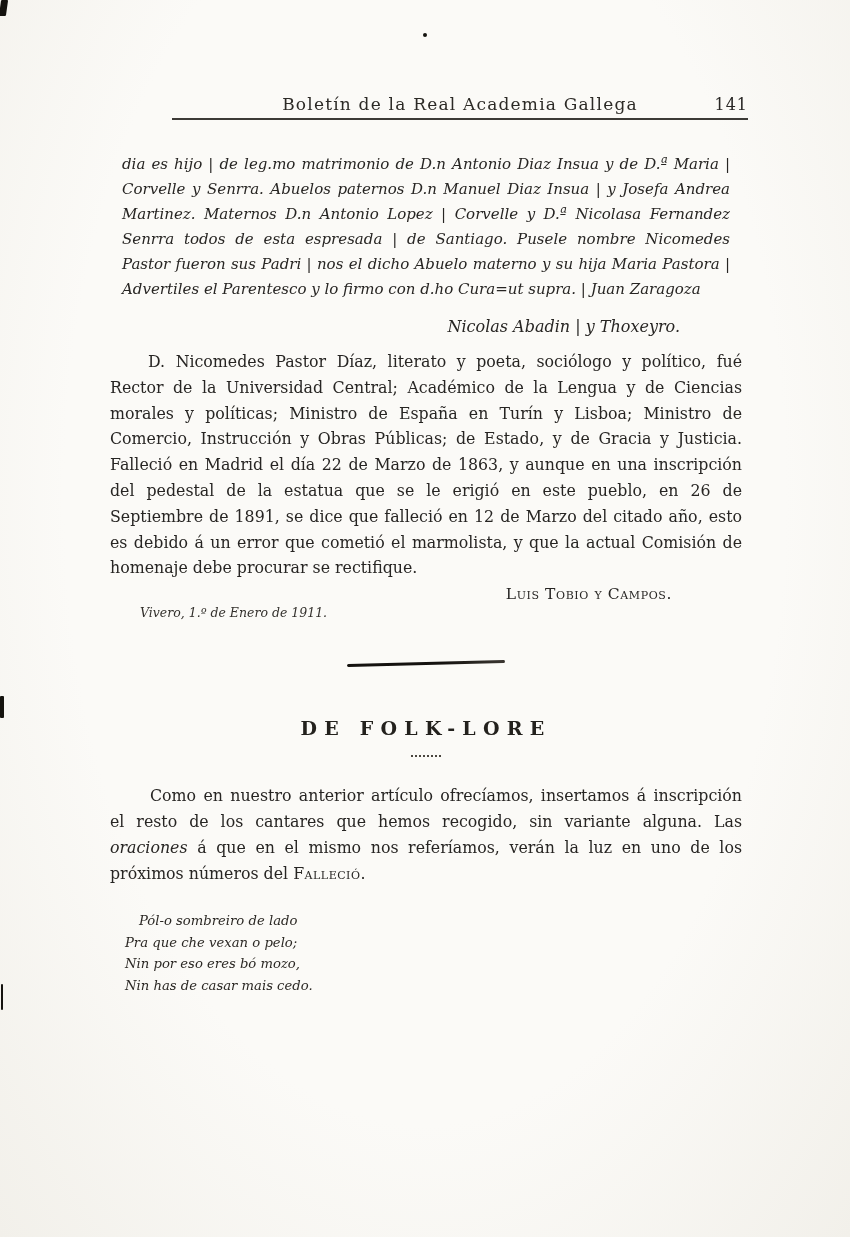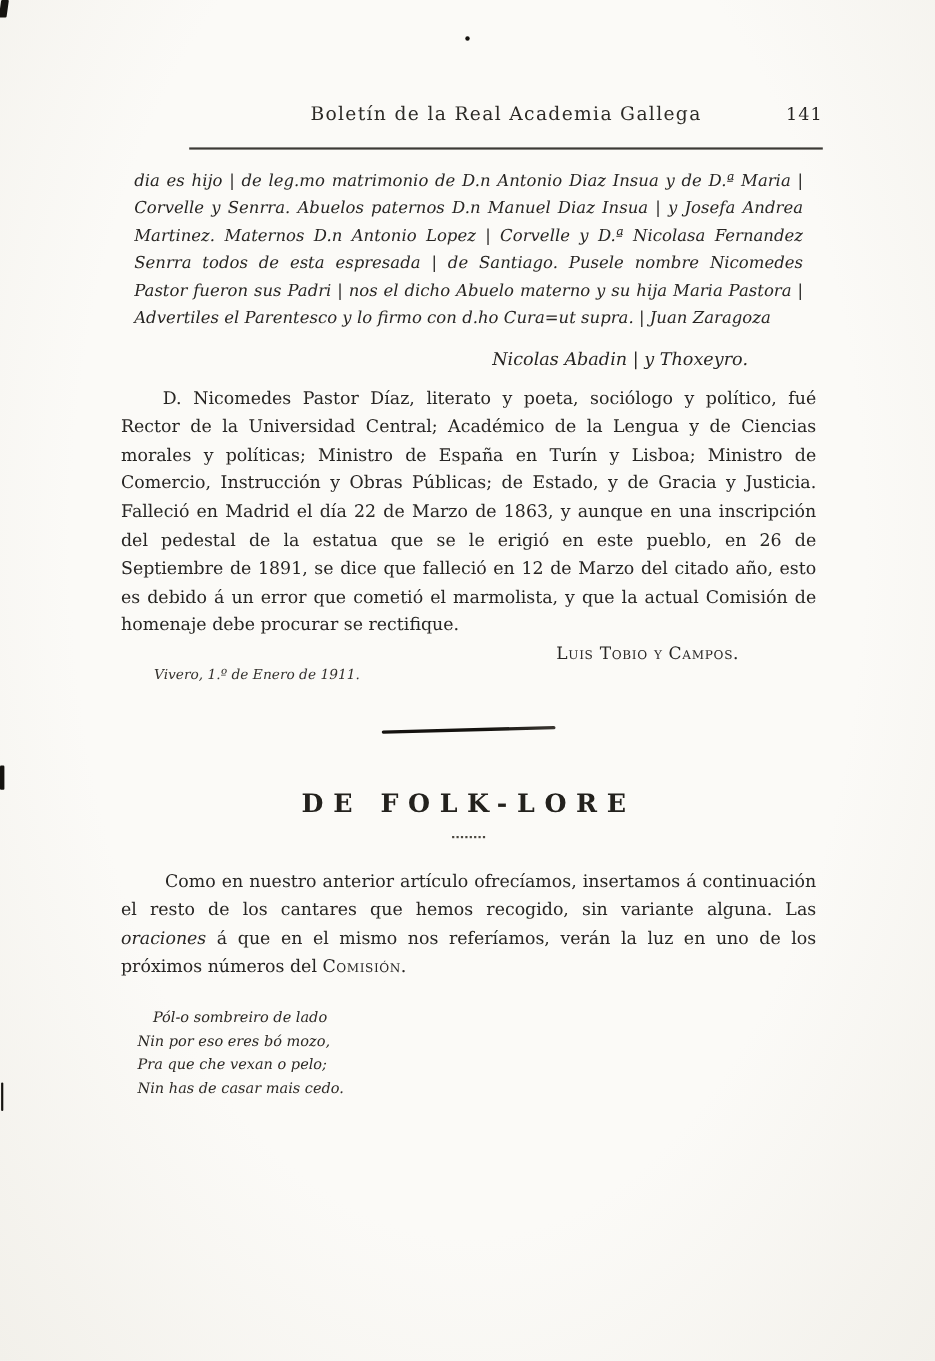--- a/index.html
+++ b/index.html
@@ -17,21 +17,21 @@
   
   .artifact { position: absolute; background: #15130f; border-radius: 1px; }
   .a1 { left: 0; top: 0; width: 7px; height: 16px; transform: skewX(-8deg); }
   .a2 { left: 0; top: 696px; width: 4px; height: 22px; }
   .a3 { left: 1px; top: 984px; width: 2px; height: 26px; }
   .dot1 { left: 423px; top: 33px; width: 4px; height: 4px; border-radius: 50%; }
 
   .header {
     position: absolute; top: 94px; left: 172px; width: 576px;
     border-bottom: 2px solid #3c3a36;
-    padding-bottom: 20px;
+    padding-bottom: 4px;
     display: flex; align-items: baseline;
   }
   .header-spacer { width: 58px; }
   .header-title {
     flex: 1; text-align: center;
     font-size: 17px; letter-spacing: 1.2px; color: #2c2a26;
   }
   .header-page { width: 58px; text-align: right; font-size: 16px; letter-spacing: 1px; }
 
   .content { position: absolute; top: 140px; left: 110px; width: 632px; }
@@ -75,21 +75,21 @@
     width: 158px; height: 3px;
     background: linear-gradient(to right, #14120f 60%, #3a3631 100%);
     margin: 42px auto 0 auto;
     transform: rotate(-1.5deg);
     border-radius: 2px;
   }
 
   .section-heading {
     margin: 52px 0 0 0;
     text-align: center;
-    font-size: 23px;
+    font-size: 19px;
     font-weight: 700;
     letter-spacing: 0.38em;
     color: #23211d;
   }
   .article-title {
     margin: 54px 0 0 0;
     text-align: center;
     font-family: "Liberation Sans", sans-serif;
     font-weight: 400;
     font-size: 19px;
@@ -152,25 +152,25 @@
 
     <p class="dateline">Vivero, 1.º de Enero de 1911.</p>
 
     <div class="rule"></div>
 
     <h2 class="section-heading">DE FOLK-LORE</h2>
 
 
     <div class="small-divider"></div>
 
-    <p class="intro"><span>Como en nuestro anterior artículo ofrecíamos, insertamos á continuación el resto de los cantares que hemos recogido, sin variante alguna. Las </span><span class="it">oraciones</span><span> á que en el mismo nos referíamos, verán la luz en uno de los próximos números del </span><span class="sc">Comisión</span><span>.</span></p>
+    <p class="intro"><span>Como en nuestro anterior artículo ofrecíamos, insertamos á inscripción el resto de los cantares que hemos recogido, sin variante alguna. Las </span><span class="it">oraciones</span><span> á que en el mismo nos referíamos, verán la luz en uno de los próximos números del </span><span class="sc">Falleció</span><span>.</span></p>
 
     <div class="verses">
       <div class="verse-col-right">
         <div class="vline first">Pól-o sombreiro de lado</div>
+        <div class="vline">Pra que che vexan o pelo;</div>
         <div class="vline">Nin por eso eres bó mozo,</div>
-        <div class="vline">Pra que che vexan o pelo;</div>
         <div class="vline">Nin has de casar mais cedo.</div>
       </div>
     </div>
 
   </main>
 </div>
 
 </body></html>

